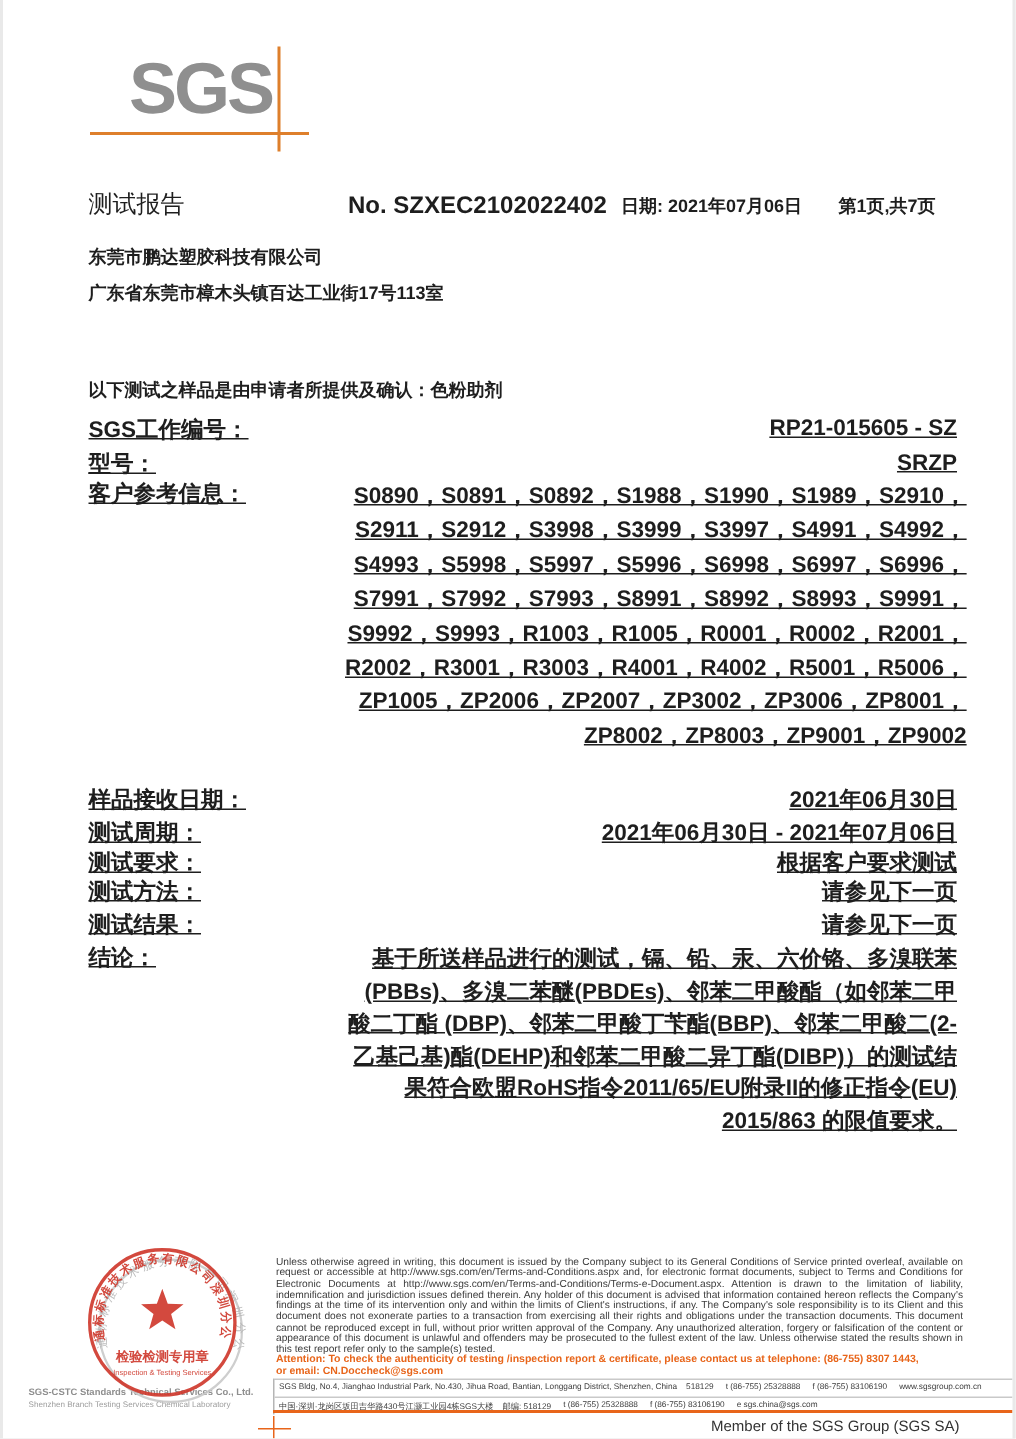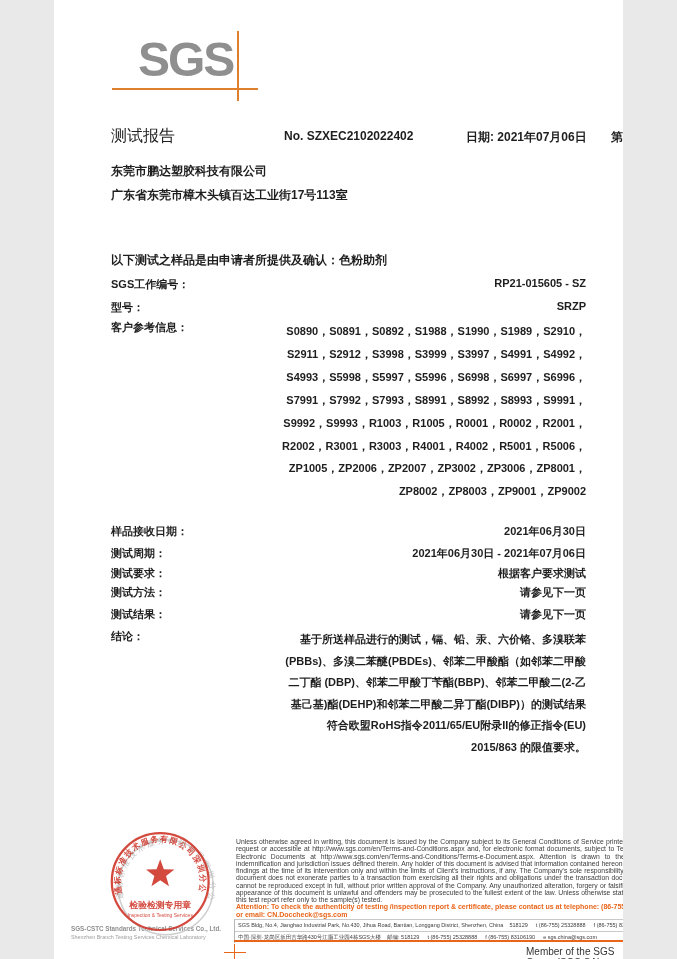--- a/index.html
+++ b/index.html
@@ -1,35 +1,35 @@
 <!DOCTYPE html>
 <html><head>
 <meta charset="utf-8">
 <style>
   html,body{margin:0;padding:0;background:#e9e9e9;}
   .page{
-    position:relative;width:569px;height:959px;background:#ffffff;
+    position:relative;width:673px;height:959px;background:#ffffff;
     font-family:"Liberation Sans","DejaVu Sans",sans-serif;
     color:#1e1e1e;overflow:hidden;margin:0 auto;
   }
   
   .sgs-logo{position:absolute;left:84px;top:36px;font-size:48px;font-weight:800;
     color:#8f8f8f;letter-spacing:-2px;line-height:1;}
   .logo-hline{position:absolute;left:58px;top:88px;width:146px;height:2px;background:#de7f2b;}
   .logo-vline{position:absolute;left:183px;top:31px;width:2px;height:70px;background:#de7f2b;}
   .title-row{position:absolute;top:126px;left:0;width:677px;height:20px;}
   .report-title{position:absolute;left:57px;top:0;font-size:16px;font-weight:400;}
-  .report-no{position:absolute;left:230px;top:3px;font-size:12px;font-weight:700;}
+  .report-no{position:absolute;left:230px;top:3px;font-size:16px;font-weight:700;}
   .report-date{position:absolute;left:412px;top:3px;font-size:12px;font-weight:700;}
   .report-page{position:absolute;left:557px;top:3px;font-size:12px;font-weight:700;}
   .company-name{position:absolute;left:57px;top:163px;font-size:12px;font-weight:600;}
   .company-addr{position:absolute;left:57px;top:187px;font-size:12px;font-weight:600;}
   
   .intro{position:absolute;left:57px;top:252px;font-size:12px;font-weight:600;}
-  .row{position:absolute;left:57px;right:37px;display:flex;font-size:11px;font-weight:600;}
+  .row{position:absolute;left:57px;right:37px;display:flex;font-size:15px;font-weight:600;text-decoration:underline;}
   .row .lbl{width:171px;flex:none;}
   .row .val{flex:1;text-align:right;}
   .refline{line-height:22.9px;white-space:nowrap;}
   .conclusion .val{line-height:21.5px;}
   
   .disclaimer{position:absolute;left:182px;top:838px;width:458px;font-size:6.8px;
     line-height:7.3px;text-align:justify;color:#3c3c3c;font-weight:400;}
   .attention{position:absolute;left:182px;top:903px;width:470px;font-size:7px;
     line-height:7.6px;font-weight:700;color:#e8651a;}
   .contact-rows{position:absolute;left:180px;top:919px;right:0;

